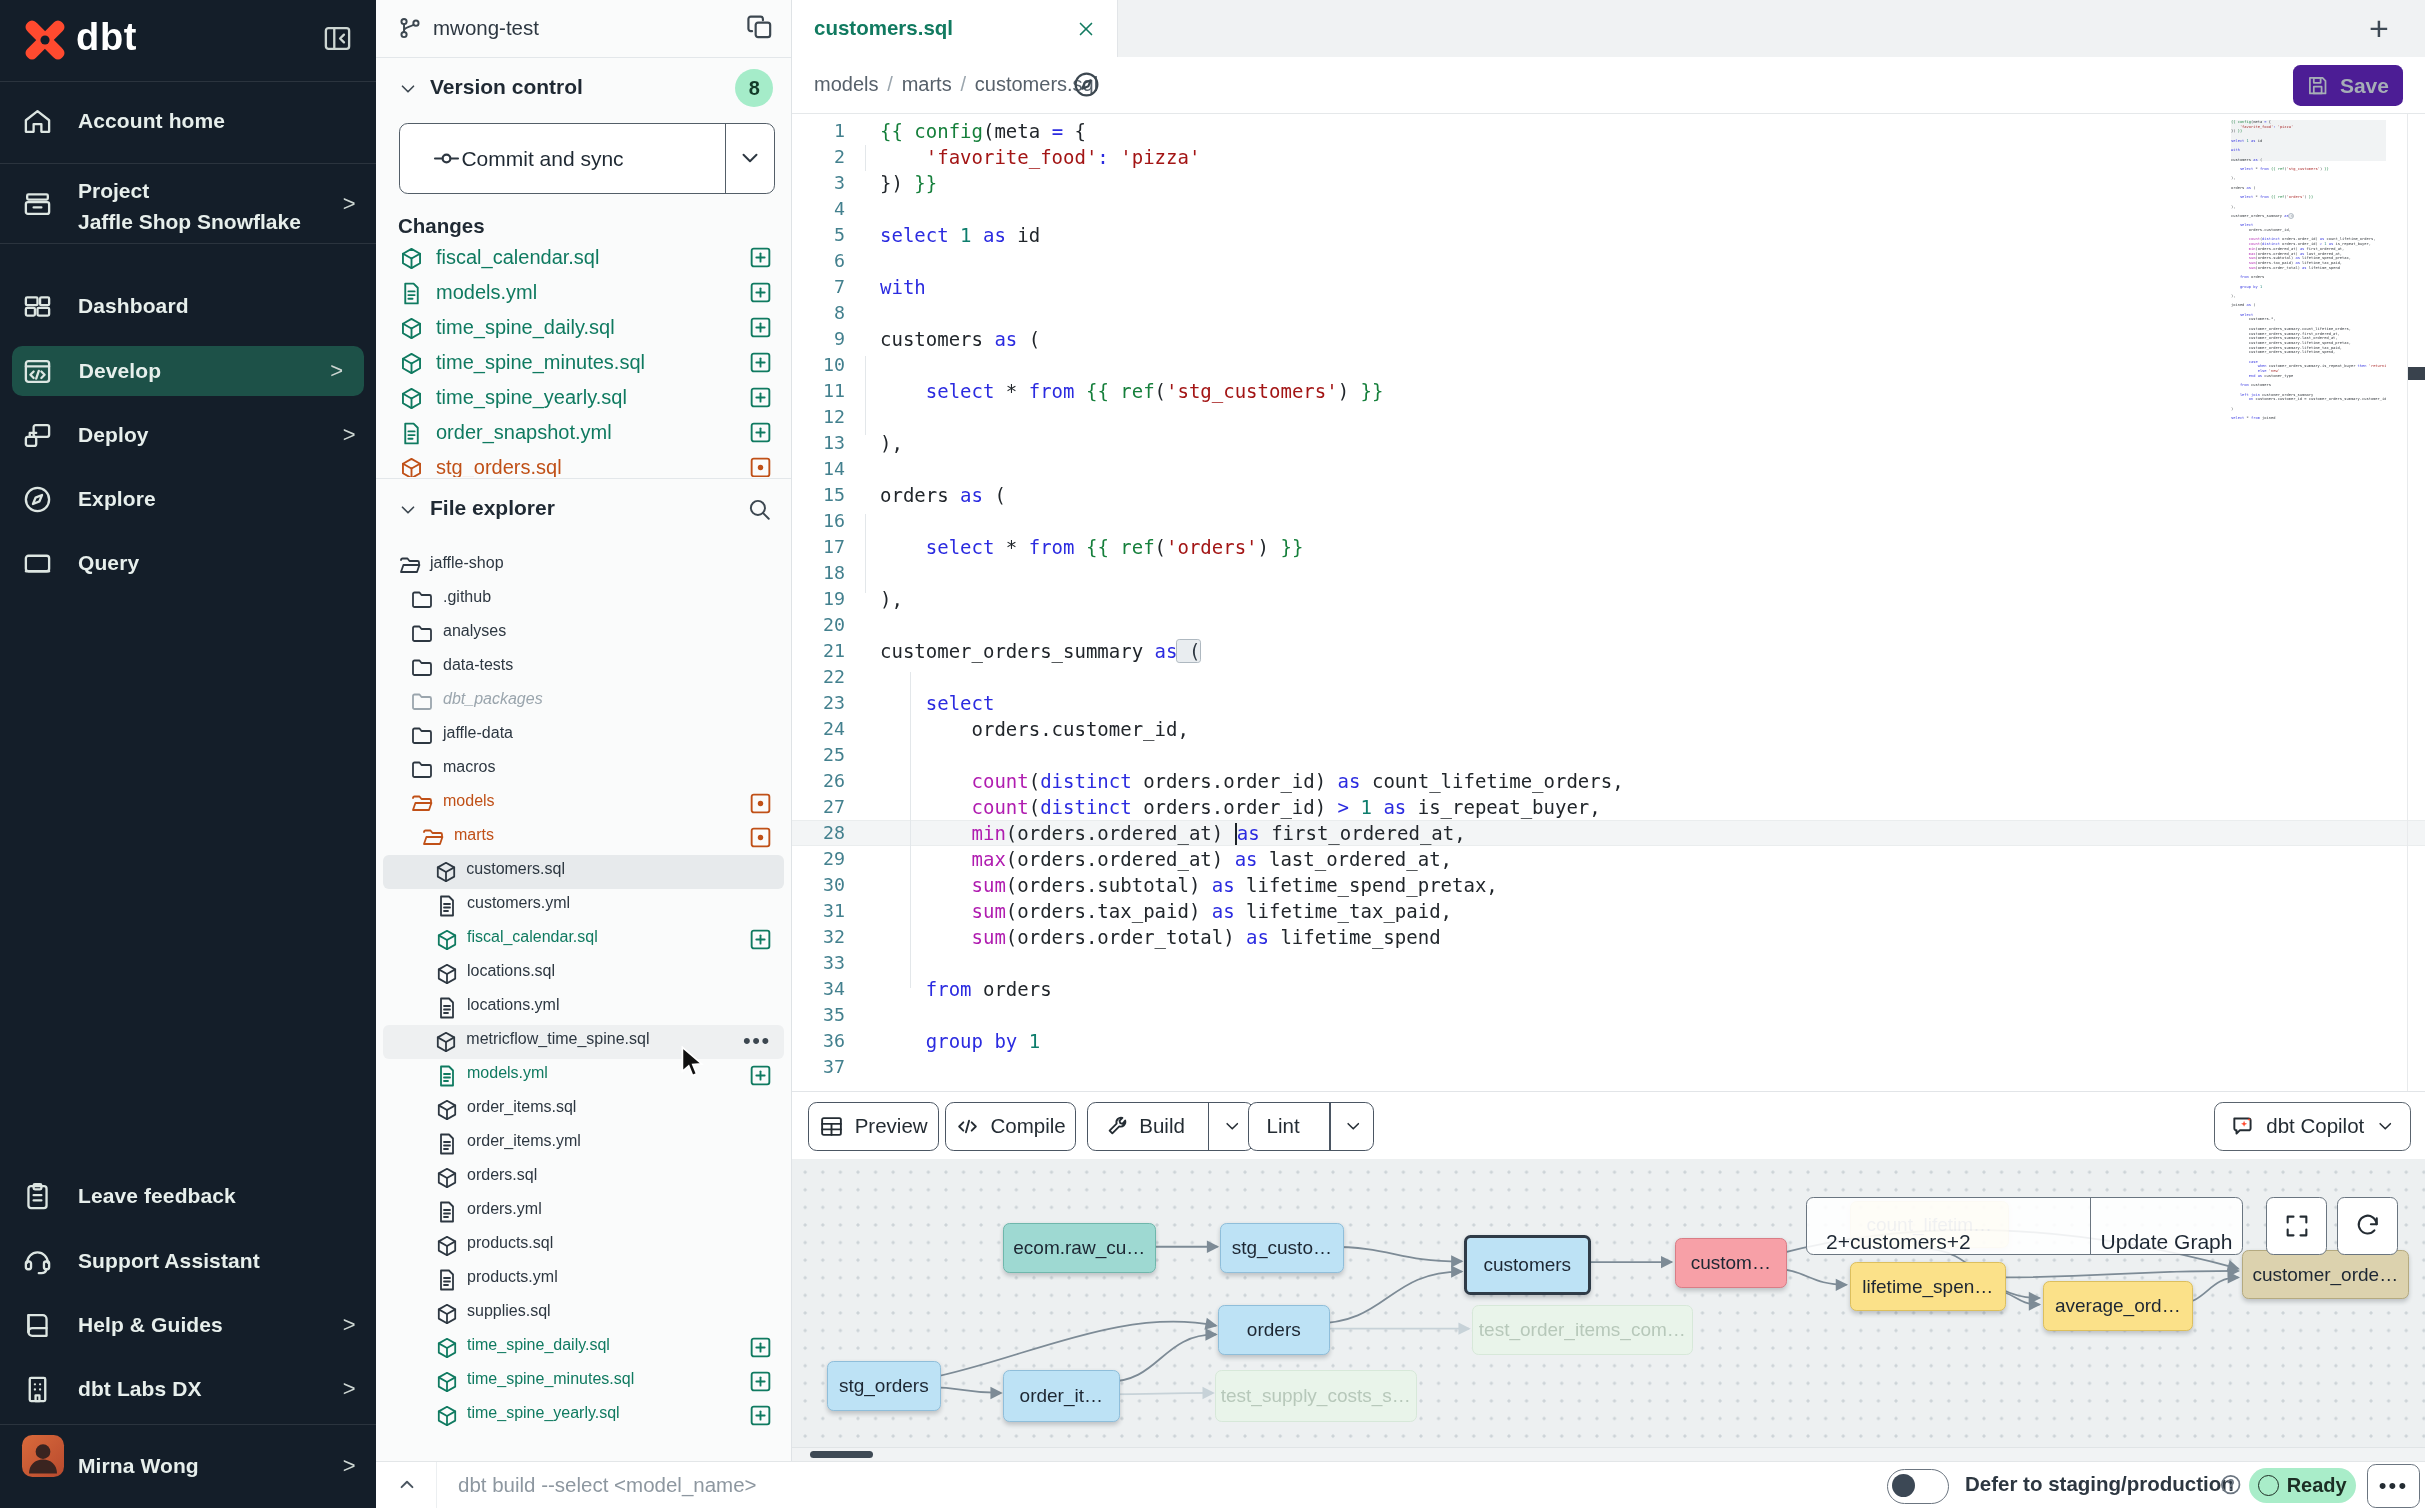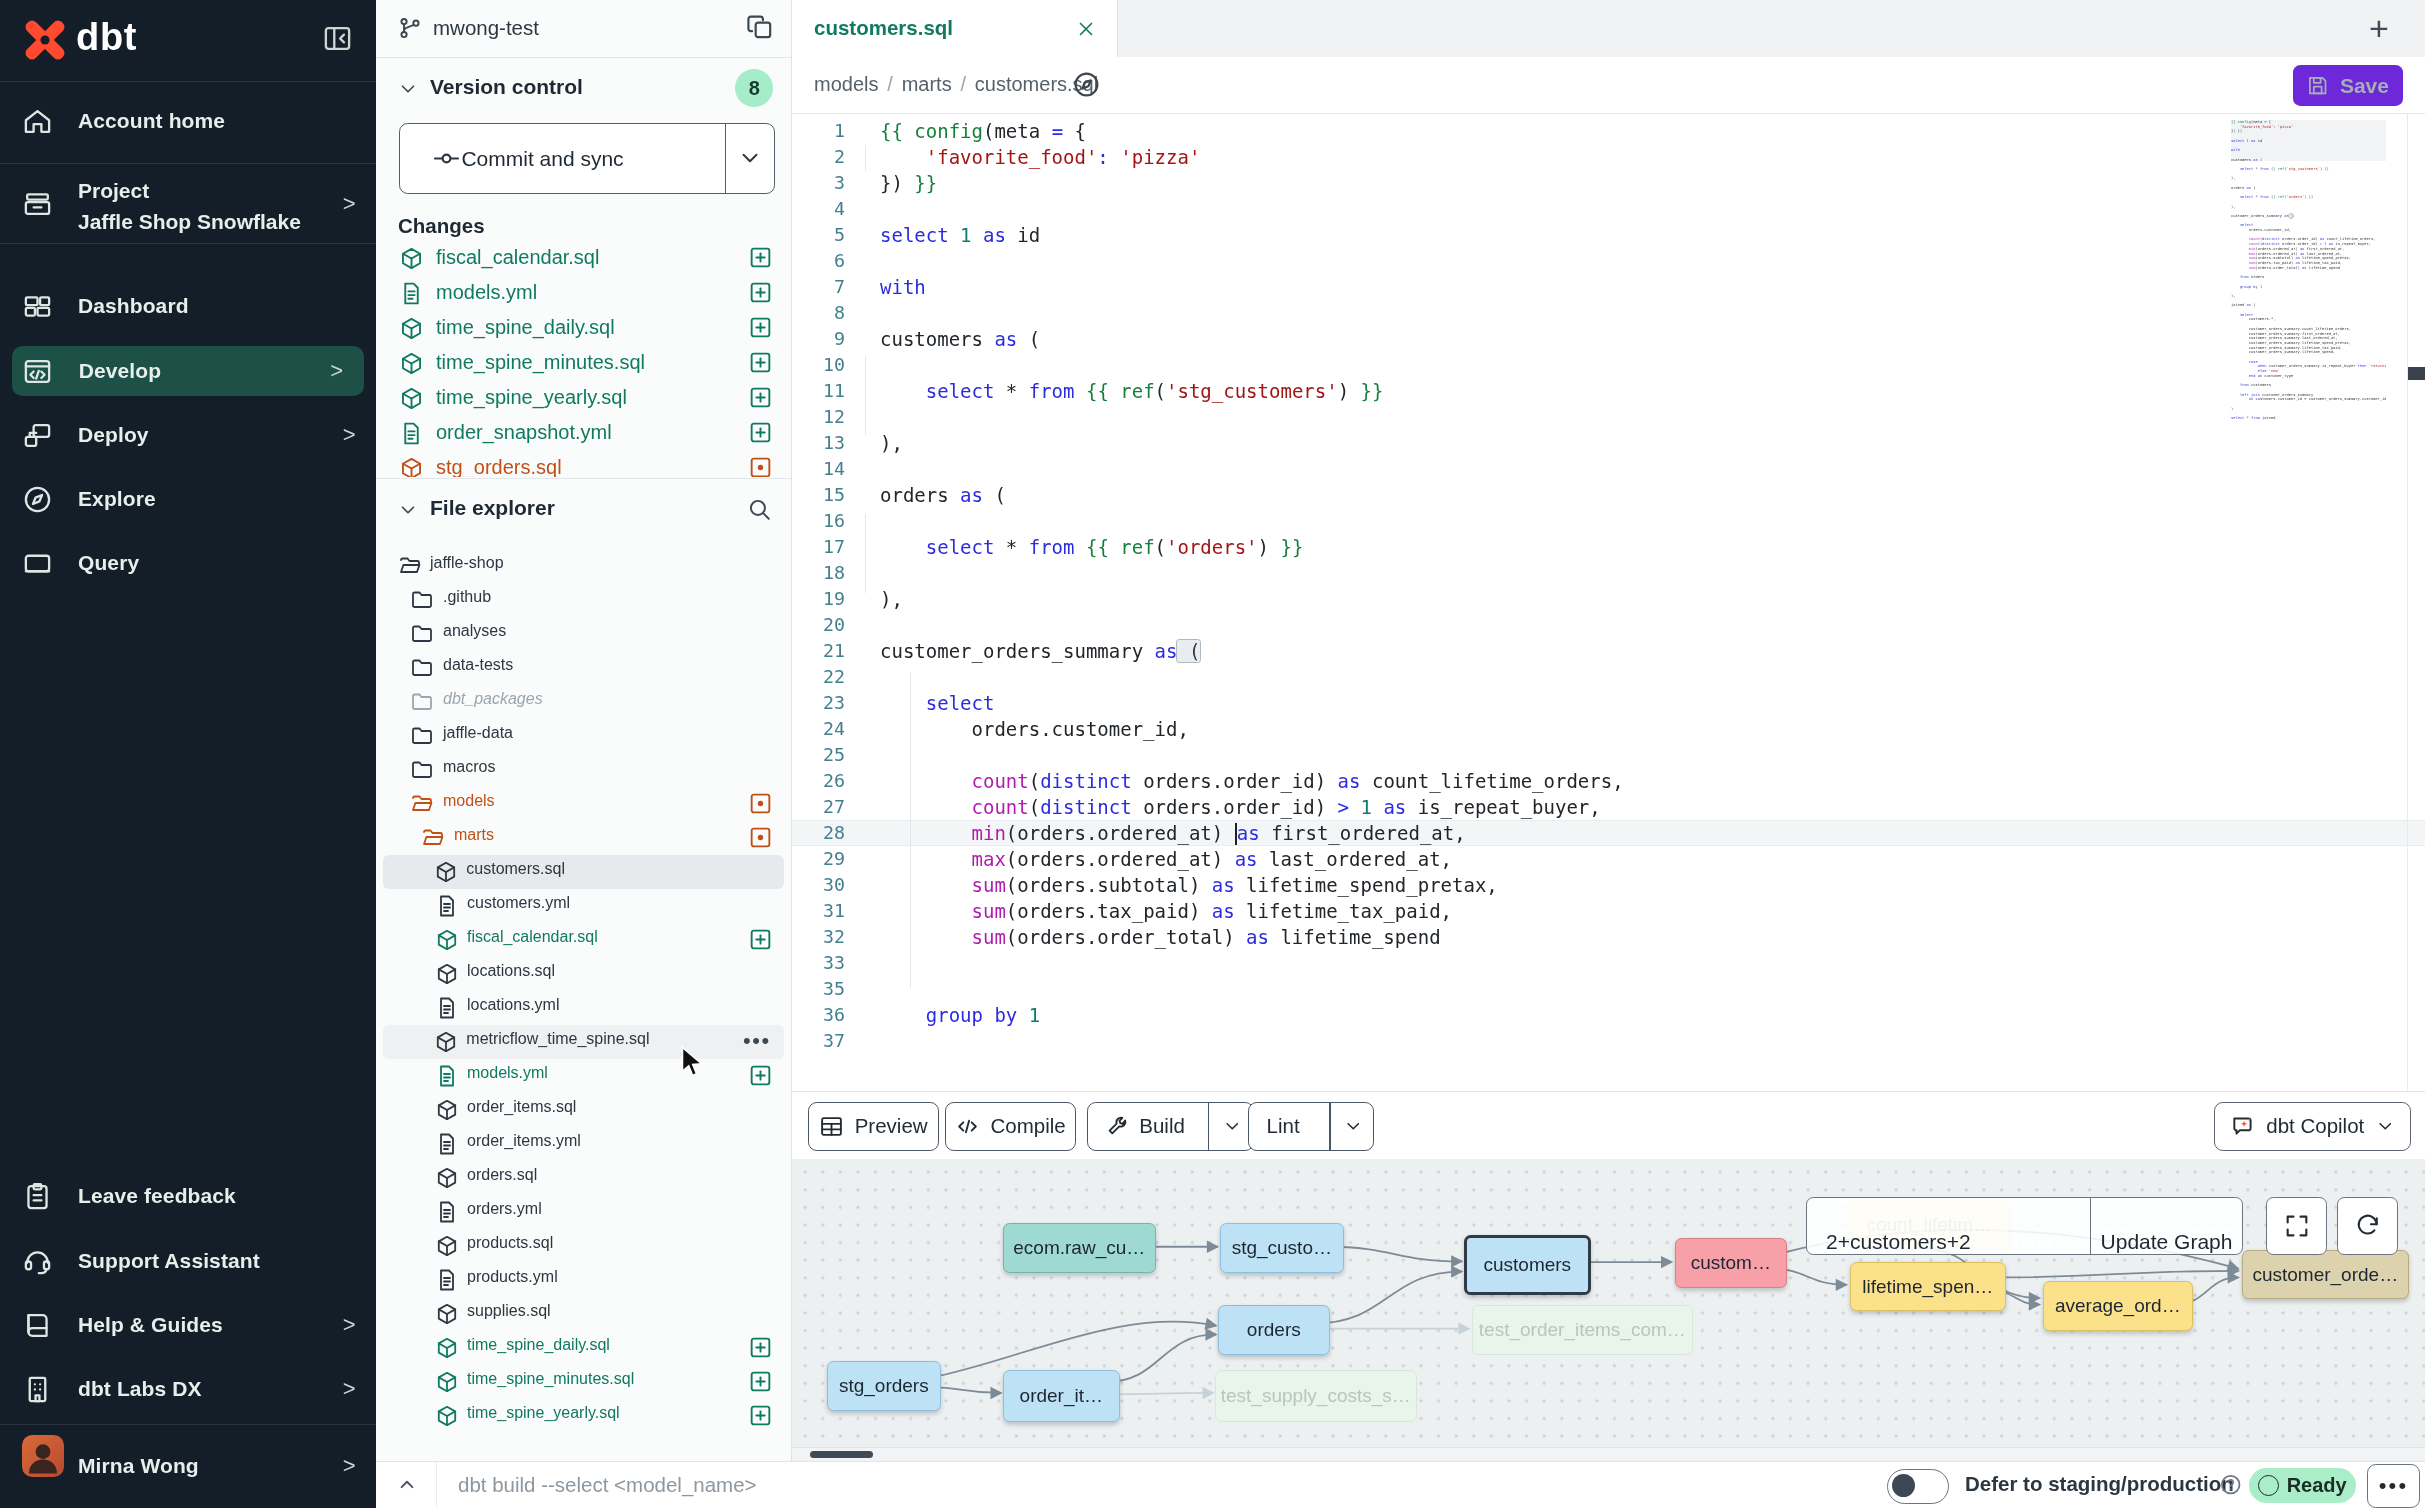--- a/index.html
+++ b/index.html
@@ -65,21 +65,21 @@
   #tabstrip{position:absolute;left:0;top:0;width:100%;height:57px;background:#f0f2f3;border-bottom:0.7px solid #e2e5e8}
   #tab-active{position:absolute;left:0;top:0;width:325px;height:57px;background:#fff;border-right:0.7px solid #e2e5e8;cursor:pointer}
   #tab-active .tlabel{position:absolute;left:22px;top:16px;font-size:20.5px;font-weight:700;color:#117a60}
   #tab-active .tclose{position:absolute;right:20.5px;top:17.6px;width:22px;height:22px;color:#117a60;cursor:pointer}
   #newtab{position:absolute;left:1567px;top:8.8px;width:40px;height:40px;color:#3f4a55;font-size:34px;font-weight:400;
           display:flex;align-items:center;justify-content:center;cursor:pointer}
   #crumbrow{position:absolute;left:0;top:57px;width:100%;height:56px;background:#fff;border-bottom:0.7px solid #e5e8ea}
   #crumbs{position:absolute;left:22px;top:16px;font-size:20px;color:#57616b}
   #crumbs .sep{margin:0 8.8px;color:#9aa5ad}
   #crumb-compass{position:absolute;left:280px;top:13px;width:29px;height:29px;color:#3c4750}
-  #savebtn{position:absolute;right:23.4px;top:8px;width:110px;height:41px;background:#6d28d9;border-radius:7.3px;
+  #savebtn{position:absolute;right:23.4px;top:8px;width:110px;height:41px;background:#4c1d95;border-radius:7.3px;
            display:flex;align-items:center;justify-content:center;gap:10.3px;color:#a6aeb6;font-size:21px;font-weight:600}
 
   
   #editor{position:absolute;left:0;top:114px;width:100%;height:978px;background:#fff;overflow:hidden}
   #codewrap{position:absolute;left:0;top:4.4px;width:100%}
   .cl{position:relative;height:26px;display:flex;white-space:pre;font-family:"DejaVu Sans Mono",monospace;font-size:19px;line-height:26px}
   .cl .gut{width:53px;text-align:right;padding-right:19px;color:#43808e;flex:none;font-size:18.3px}
   .cl .src{padding-left:16px}
   .cl.cur-line{background:#f3f5f6;box-shadow:0 0.7px 0 #e8eaec inset,0 -0.7px 0 #e8eaec inset}
   .t-k{color:#2b2be0}.t-o{color:#2b2be0}.t-f{color:#b01db0}.t-s{color:#a31515}
@@ -940,20 +940,21 @@
           <div class="cl"><span class="gut">24</span><span class="src"><span class="t-i">        orders.customer_id,</span></span></div>
           <div class="cl"><span class="gut">25</span><span class="src"></span></div>
           <div class="cl"><span class="gut">26</span><span class="src"><span class="t-i">        </span><span class="t-f">count</span><span class="t-p">(</span><span class="t-k">distinct</span><span class="t-i"> orders.order_id</span><span class="t-p">)</span><span class="t-k"> as</span><span class="t-i"> count_lifetime_orders,</span></span></div>
           <div class="cl"><span class="gut">27</span><span class="src"><span class="t-i">        </span><span class="t-f">count</span><span class="t-p">(</span><span class="t-k">distinct</span><span class="t-i"> orders.order_id</span><span class="t-p">)</span><span class="t-o"> &gt;</span><span class="t-n"> 1</span><span class="t-k"> as</span><span class="t-i"> is_repeat_buyer,</span></span></div>
           <div class="cl cur-line"><span class="gut">28</span><span class="src"><span class="t-i">        </span><span class="t-f">min</span><span class="t-p">(</span><span class="t-i">orders.ordered_at</span><span class="t-p">) </span><span class="caret"></span><span class="t-k">as</span><span class="t-i"> first_ordered_at,</span></span></div>
           <div class="cl"><span class="gut">29</span><span class="src"><span class="t-i">        </span><span class="t-f">max</span><span class="t-p">(</span><span class="t-i">orders.ordered_at</span><span class="t-p">)</span><span class="t-k"> as</span><span class="t-i"> last_ordered_at,</span></span></div>
           <div class="cl"><span class="gut">30</span><span class="src"><span class="t-i">        </span><span class="t-f">sum</span><span class="t-p">(</span><span class="t-i">orders.subtotal</span><span class="t-p">)</span><span class="t-k"> as</span><span class="t-i"> lifetime_spend_pretax,</span></span></div>
           <div class="cl"><span class="gut">31</span><span class="src"><span class="t-i">        </span><span class="t-f">sum</span><span class="t-p">(</span><span class="t-i">orders.tax_paid</span><span class="t-p">)</span><span class="t-k"> as</span><span class="t-i"> lifetime_tax_paid,</span></span></div>
           <div class="cl"><span class="gut">32</span><span class="src"><span class="t-i">        </span><span class="t-f">sum</span><span class="t-p">(</span><span class="t-i">orders.order_total</span><span class="t-p">)</span><span class="t-k"> as</span><span class="t-i"> lifetime_spend</span></span></div>
           <div class="cl"><span class="gut">33</span><span class="src"></span></div>
+          <div class="cl"><span class="gut">34</span><span class="src"><span class="t-i">    </span><span class="t-k">from</span><span class="t-i"> orders</span></span></div>
           <div class="cl"><span class="gut">35</span><span class="src"></span></div>
           <div class="cl"><span class="gut">36</span><span class="src"><span class="t-i">    </span><span class="t-k">group</span><span class="t-k"> by</span><span class="t-n"> 1</span></span></div>
           <div class="cl"><span class="gut">37</span><span class="src"></span></div>
         </div>
       <div id="mm-shade"></div>
       <div id="minimap"><div><span class="t-j">{{ </span><span class="t-j">config</span><span class="t-p">(</span><span class="t-i">meta</span><span class="t-o"> = </span><span class="t-p">{</span></div><div><span class="t-i">    </span><span class="t-s">'favorite_food'</span><span class="t-o">:</span><span class="t-i"> </span><span class="t-s">'pizza'</span></div><div><span class="t-p">}) </span><span class="t-j">}}</span></div><div> </div><div><span class="t-k">select</span><span class="t-n"> 1</span><span class="t-k"> as</span><span class="t-i"> id</span></div><div> </div><div><span class="t-k">with</span></div><div> </div><div><span class="t-i">customers</span><span class="t-k"> as</span><span class="t-p"> (</span></div><div> </div><div><span class="t-i">    </span><span class="t-k">select</span><span class="t-i"> * </span><span class="t-k">from</span><span class="t-j"> {{ </span><span class="t-j">ref</span><span class="t-p">(</span><span class="t-s">'stg_customers'</span><span class="t-p">)</span><span class="t-j"> }}</span></div><div> </div><div><span class="t-p">),</span></div><div> </div><div><span class="t-i">orders</span><span class="t-k"> as</span><span class="t-p"> (</span></div><div> </div><div><span class="t-i">    </span><span class="t-k">select</span><span class="t-i"> * </span><span class="t-k">from</span><span class="t-j"> {{ </span><span class="t-j">ref</span><span class="t-p">(</span><span class="t-s">'orders'</span><span class="t-p">)</span><span class="t-j"> }}</span></div><div> </div><div><span class="t-p">),</span></div><div> </div><div><span class="t-i">customer_orders_summary</span><span class="t-k"> as</span><span class="t-m"> (</span></div><div> </div><div><span class="t-i">    </span><span class="t-k">select</span></div><div><span class="t-i">        orders.customer_id,</span></div><div> </div><div><span class="t-i">        </span><span class="t-f">count</span><span class="t-p">(</span><span class="t-k">distinct</span><span class="t-i"> orders.order_id</span><span class="t-p">)</span><span class="t-k"> as</span><span class="t-i"> count_lifetime_orders,</span></div><div><span class="t-i">        </span><span class="t-f">count</span><span class="t-p">(</span><span class="t-k">distinct</span><span class="t-i"> orders.order_id</span><span class="t-p">)</span><span class="t-o"> &gt;</span><span class="t-n"> 1</span><span class="t-k"> as</span><span class="t-i"> is_repeat_buyer,</span></div><div><span class="t-i">        </span><span class="t-f">min</span><span class="t-p">(</span><span class="t-i">orders.ordered_at</span><span class="t-p">) </span><span class="t-k">as</span><span class="t-i"> first_ordered_at,</span></div><div><span class="t-i">        </span><span class="t-f">max</span><span class="t-p">(</span><span class="t-i">orders.ordered_at</span><span class="t-p">)</span><span class="t-k"> as</span><span class="t-i"> last_ordered_at,</span></div><div><span class="t-i">        </span><span class="t-f">sum</span><span class="t-p">(</span><span class="t-i">orders.subtotal</span><span class="t-p">)</span><span class="t-k"> as</span><span class="t-i"> lifetime_spend_pretax,</span></div><div><span class="t-i">        </span><span class="t-f">sum</span><span class="t-p">(</span><span class="t-i">orders.tax_paid</span><span class="t-p">)</span><span class="t-k"> as</span><span class="t-i"> lifetime_tax_paid,</span></div><div><span class="t-i">        </span><span class="t-f">sum</span><span class="t-p">(</span><span class="t-i">orders.order_total</span><span class="t-p">)</span><span class="t-k"> as</span><span class="t-i"> lifetime_spend</span></div><div> </div><div><span class="t-i">    </span><span class="t-k">from</span><span class="t-i"> orders</span></div><div> </div><div><span class="t-i">    </span><span class="t-k">group</span><span class="t-k"> by</span><span class="t-n"> 1</span></div><div> </div><div><span class="t-p">),</span></div><div> </div><div><span class="t-i">joined</span><span class="t-k"> as</span><span class="t-p"> (</span></div><div> </div><div><span class="t-i">    </span><span class="t-k">select</span></div><div><span class="t-i">        customers.*,</span></div><div> </div><div><span class="t-i">        customer_orders_summary.count_lifetime_orders,</span></div><div><span class="t-i">        customer_orders_summary.first_ordered_at,</span></div><div><span class="t-i">        customer_orders_summary.last_ordered_at,</span></div><div><span class="t-i">        customer_orders_summary.lifetime_spend_pretax,</span></div><div><span class="t-i">        customer_orders_summary.lifetime_tax_paid,</span></div><div><span class="t-i">        customer_orders_summary.lifetime_spend,</span></div><div> </div><div><span class="t-i">        </span><span class="t-k">case</span></div><div><span class="t-i">            </span><span class="t-k">when</span><span class="t-i"> customer_orders_summary.is_repeat_buyer </span><span class="t-k">then</span><span class="t-s"> 'returning'</span></div><div><span class="t-i">            </span><span class="t-k">else</span><span class="t-s"> 'new'</span></div><div><span class="t-i">        </span><span class="t-k">end as</span><span class="t-i"> customer_type</span></div><div> </div><div><span class="t-i">    </span><span class="t-k">from</span><span class="t-i"> customers</span></div><div> </div><div><span class="t-i">    </span><span class="t-k">left join</span><span class="t-i"> customer_orders_summary</span></div><div><span class="t-i">        </span><span class="t-k">on</span><span class="t-i"> customers.customer_id = customer_orders_summary.customer_id</span></div><div> </div><div><span class="t-p">)</span></div><div> </div><div><span class="t-k">select</span><span class="t-i"> * </span><span class="t-k">from</span><span class="t-i"> joined</span></div></div>
       <div id="vtrack"></div>
       <div id="vthumb"></div>
     <div class="iguide" style="left: 73px; top: 31px; height: 26px;"></div>
         <div class="iguide" style="left: 73px; top: 242px; height: 79px;"></div>

